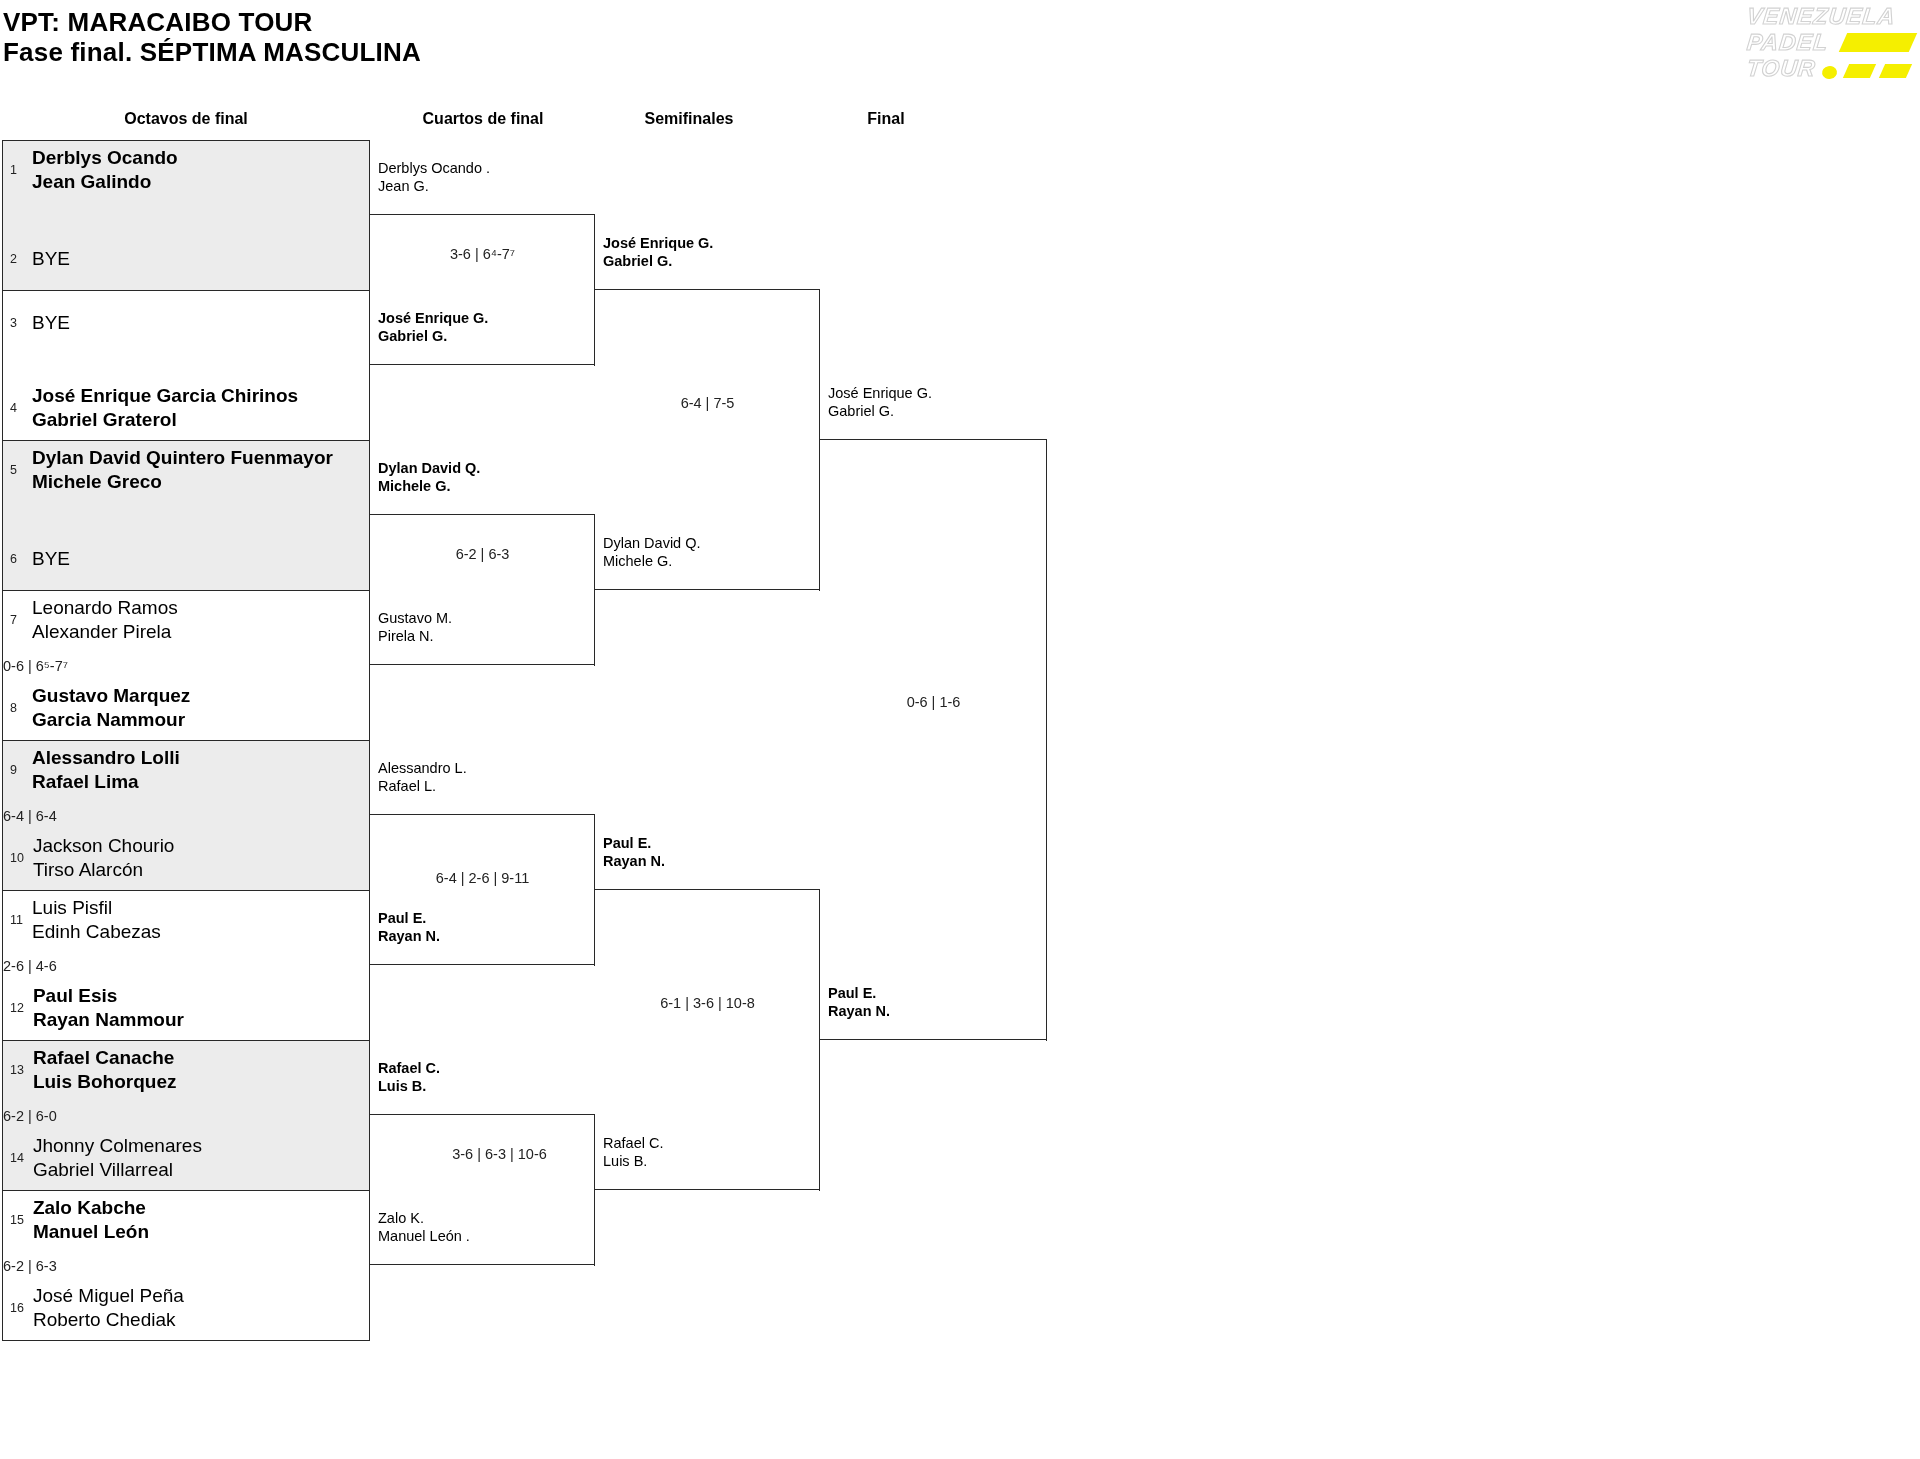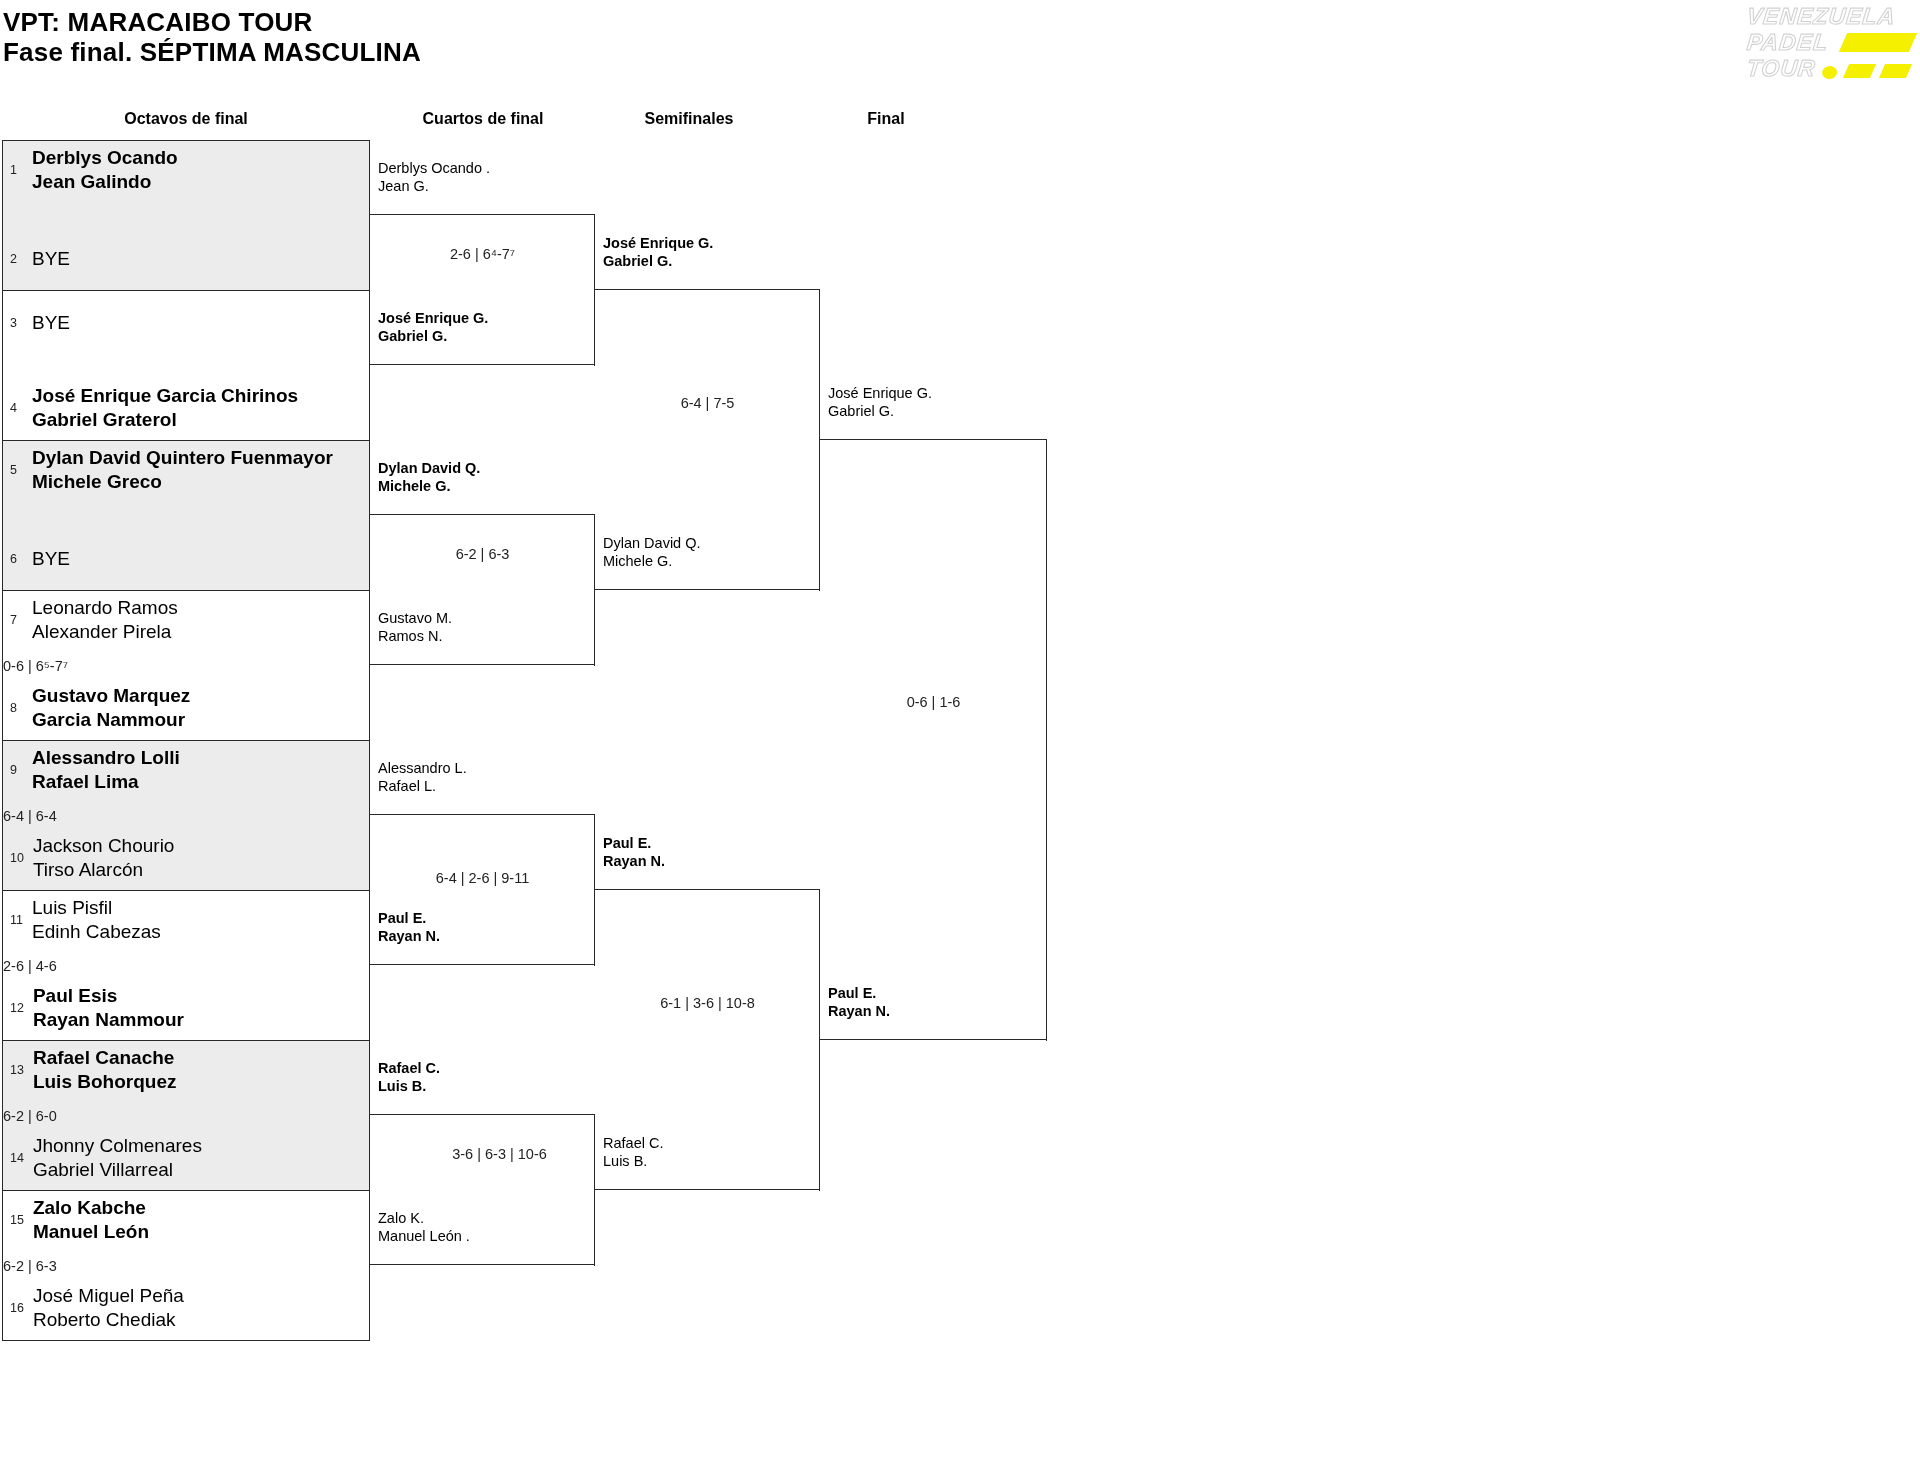--- a/index.html
+++ b/index.html
@@ -208,37 +208,37 @@
     </div>
   </div>
 
   <div class="hline" style="left:370px;top:214px;width:225px"></div>
   <div class="hline" style="left:370px;top:364px;width:225px"></div>
   <div class="vline" style="left:593.6px;top:214px;height:151.5px"></div>
   <div class="mname" style="left:378px;top:159px">
     <span class="nl">Derblys Ocando .</span>
     <span class="nl">Jean G.</span>
   </div>
-  <div class="mscore" style="left:370px;top:246px;width:225px">2-6 | 6⁴-7⁷</div>
+  <div class="mscore" style="left:370px;top:246px;width:225px">3-6 | 6⁴-7⁷</div>
   <div class="mname w" style="left:378px;top:309px">
     <span class="nl">José Enrique G.</span>
     <span class="nl">Gabriel G.</span>
   </div>
 
   <div class="hline" style="left:370px;top:514px;width:225px"></div>
   <div class="hline" style="left:370px;top:664px;width:225px"></div>
   <div class="vline" style="left:593.6px;top:514px;height:151.5px"></div>
   <div class="mname w" style="left:378px;top:459px">
     <span class="nl">Dylan David Q.</span>
     <span class="nl">Michele G.</span>
   </div>
   <div class="mscore" style="left:370px;top:546px;width:225px">6-2 | 6-3</div>
   <div class="mname" style="left:378px;top:609px">
     <span class="nl">Gustavo M.</span>
-    <span class="nl">Ramos N.</span>
+    <span class="nl">Pirela N.</span>
   </div>
 
   <div class="hline" style="left:370px;top:814px;width:225px"></div>
   <div class="hline" style="left:370px;top:964px;width:225px"></div>
   <div class="vline" style="left:593.6px;top:814px;height:151.5px"></div>
   <div class="mname" style="left:378px;top:759px">
     <span class="nl">Alessandro L.</span>
     <span class="nl">Rafael L.</span>
   </div>
   <div class="mscore" style="left:370px;top:870px;width:225px">6-4 | 2-6 | 9-11</div>

